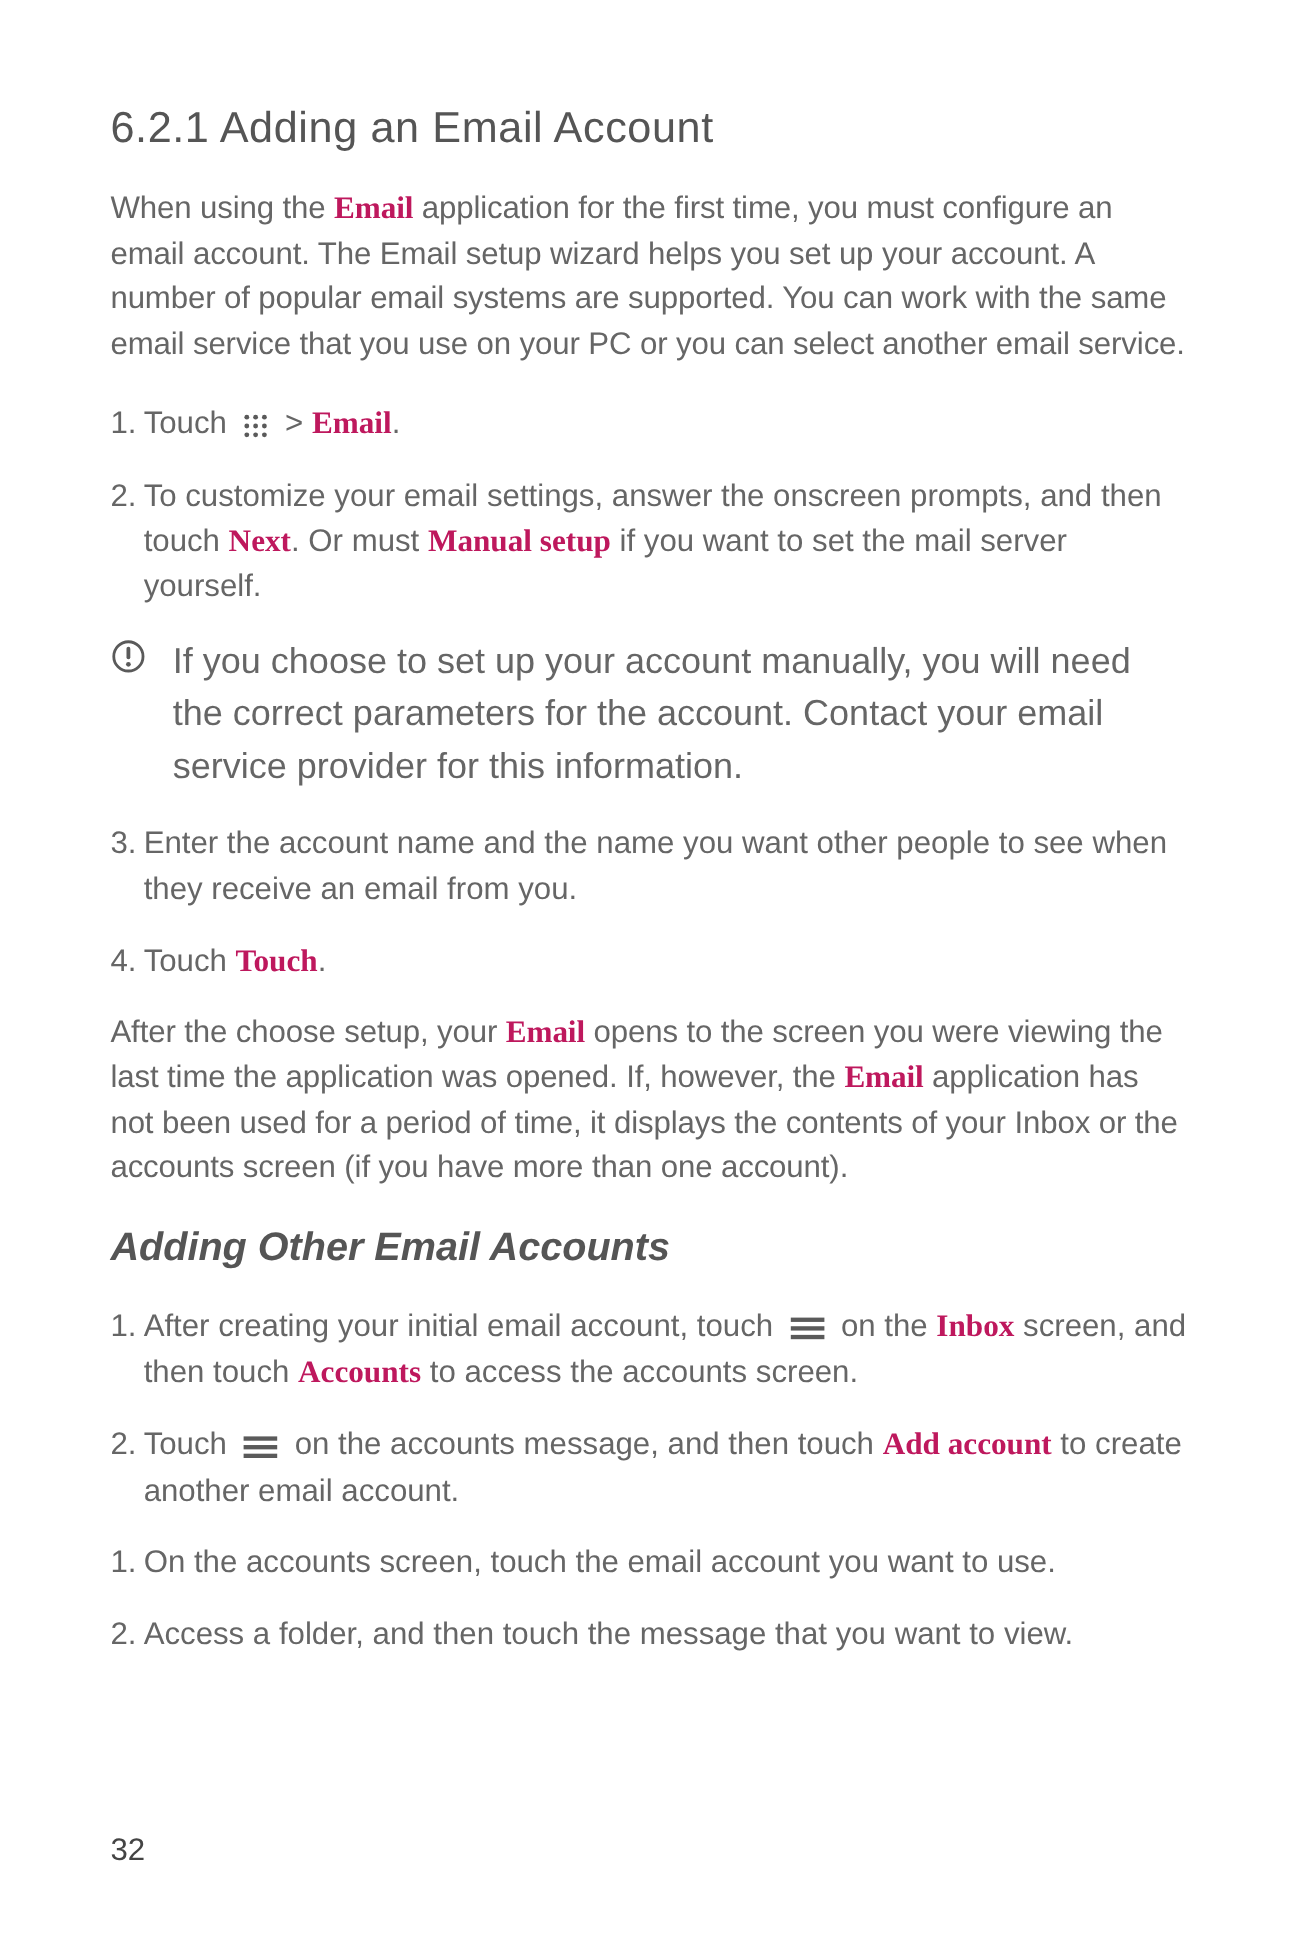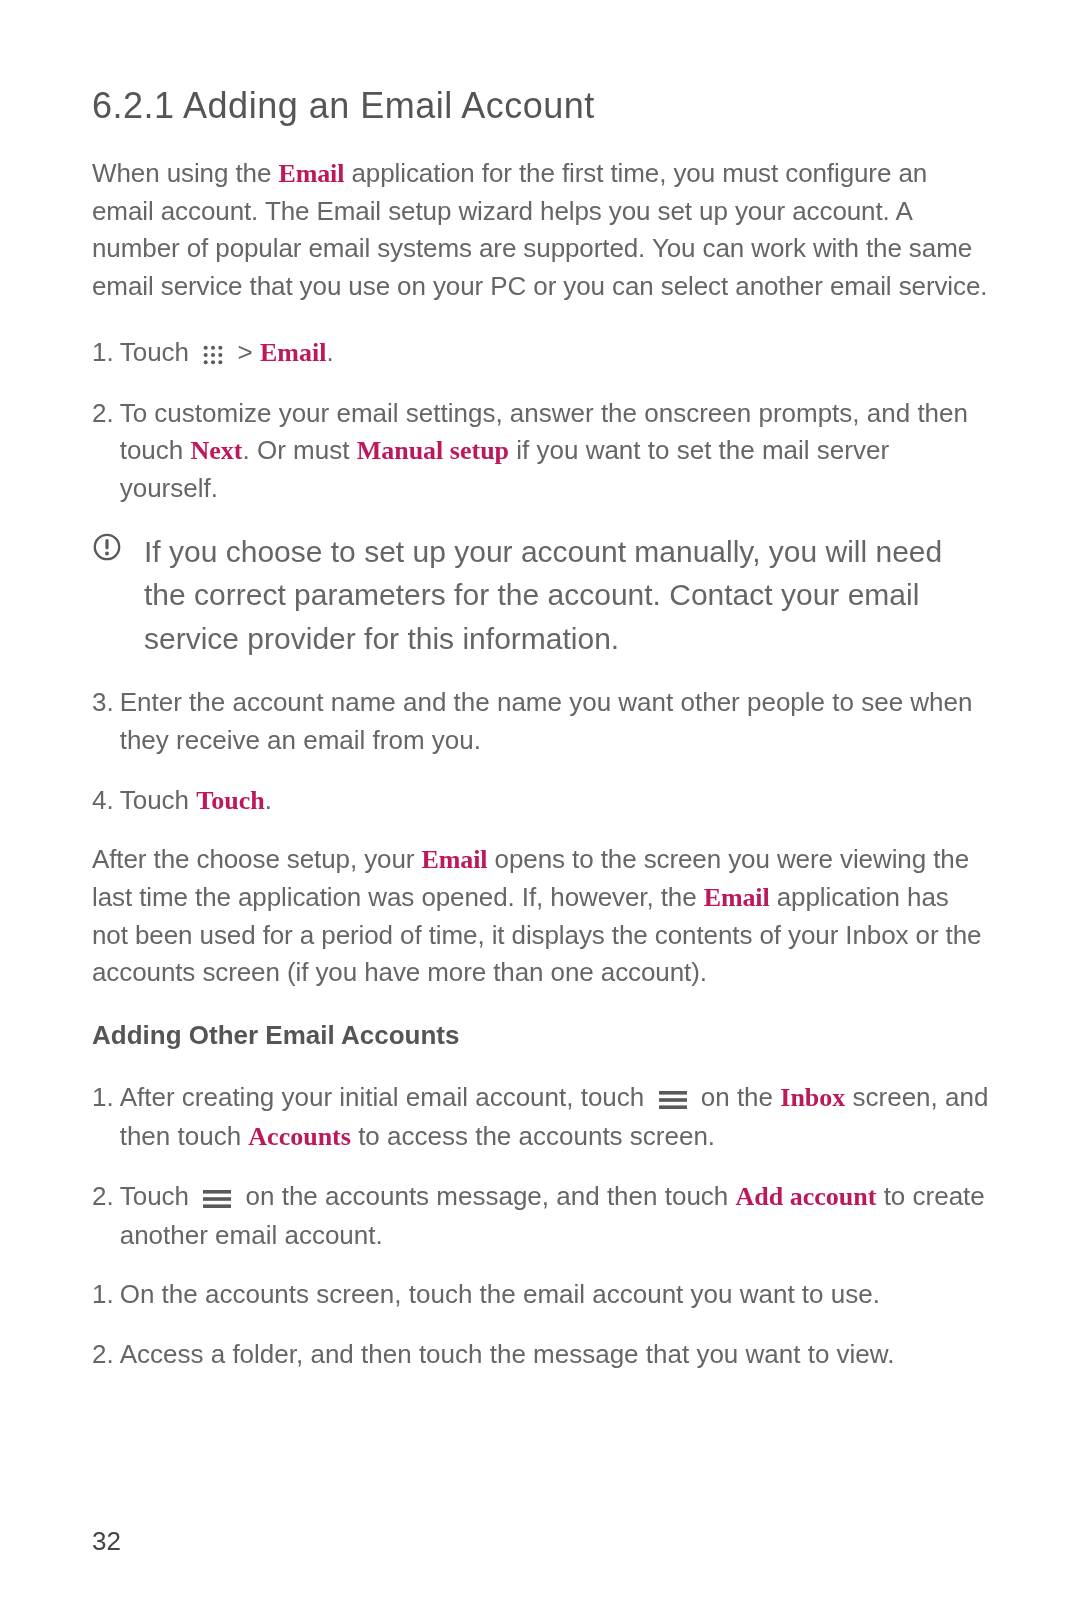--- a/index.html
+++ b/index.html
@@ -55,24 +55,25 @@
     justify-content: flex-start;
     padding-top: 2px;
   }
   .callout .txt {
     flex: 1 1 auto;
     font-size: 30px;
     line-height: 1.45;
     color: #666;
   }
   .sub-heading {
-    font-size: 26px;
+    font-size: 33px;
     font-weight: 700;
     color: #555;
     margin: 20px 0 28px 0;
+    font-style: italic;
   }
   .inline-icon {
     display: inline-block;
     vertical-align: middle;
     margin: 0 6px;
   }
   .page-number {
     position: absolute;
     bottom: 60px;
     left: 92px;

